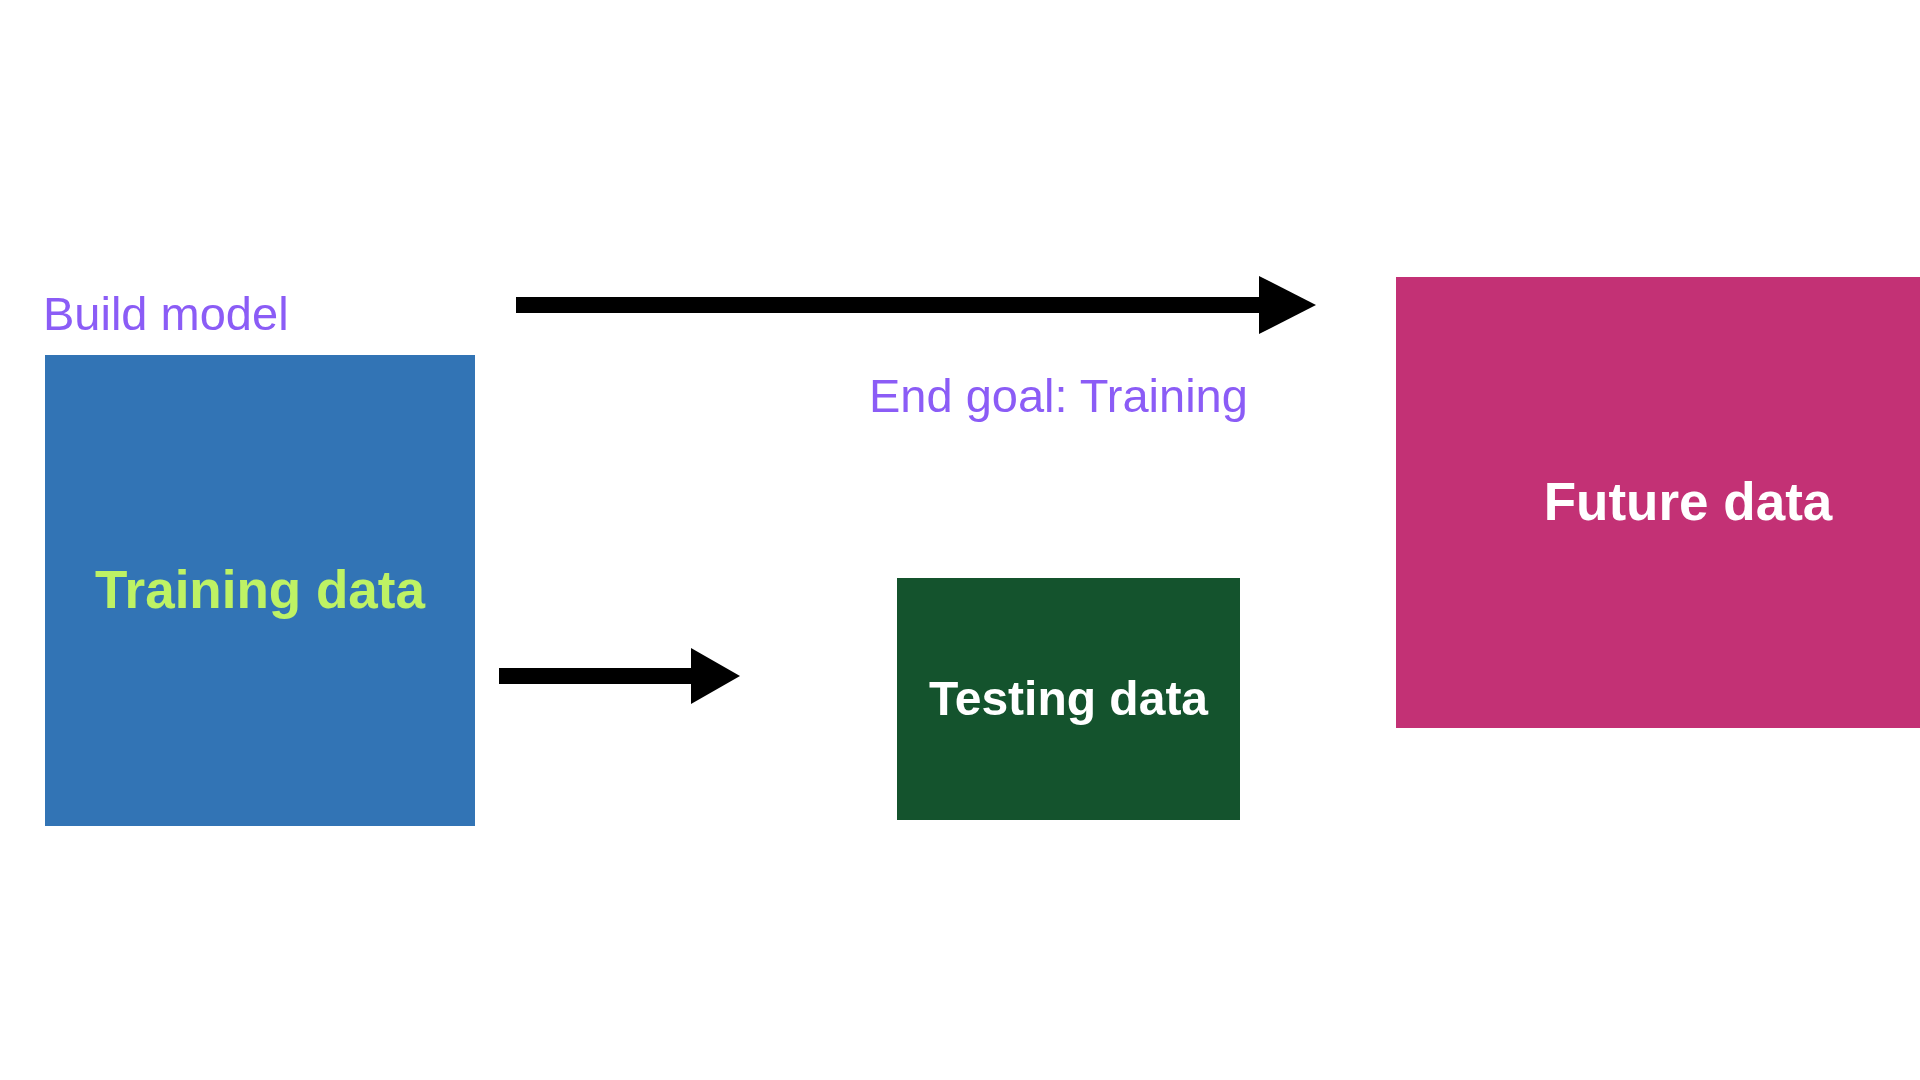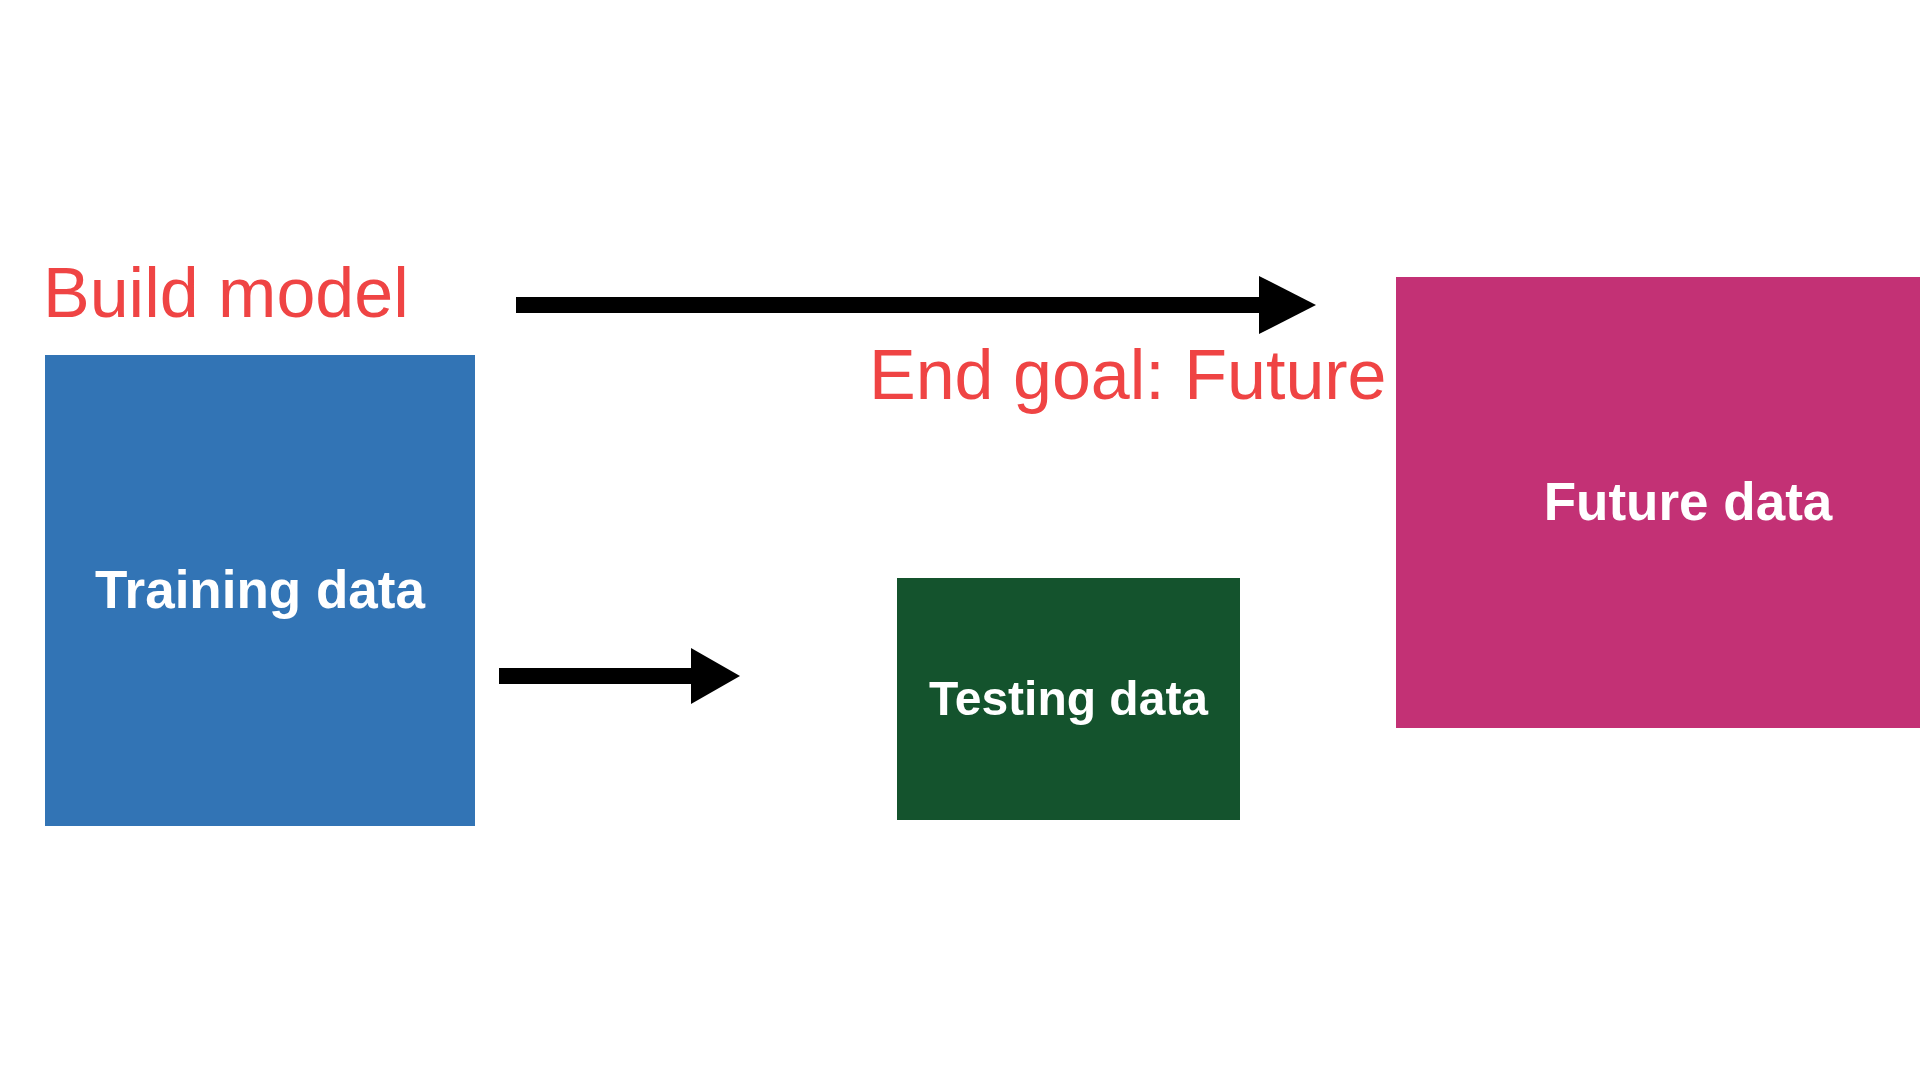--- a/index.html
+++ b/index.html
@@ -10,24 +10,25 @@
   .stage {
     position: relative;
     width: 1920px;
     height: 1080px;
     background: #ffffff;
     overflow: hidden;
     font-family: "Liberation Sans", sans-serif;
   }
   .annotation {
     position: absolute;
-    font-size: 70px;
+    font-size: 47px;
     line-height: 1;
-    color: #ef4444;
+    color: #8b5cf6;
     white-space: nowrap;
+    margin-top: 32px;
   }
   .annotation.build  { left: 43px;  top: 258px; }
   .annotation.goal   { left: 869px; top: 340px; }
   .annotation.eval   { left: 625px; top: 544px; }
   .arrow { position: absolute; display: block; }
   .arrow.long  { left: 516px; top: 276px; }
   .arrow.short { left: 499px; top: 648px; }
   .box {
     position: absolute;
     display: flex;
@@ -52,30 +53,30 @@
 
 <div class="stage">
 
   <div class="annotation build">Build model</div>
 
   <svg class="arrow long" width="800" height="58" viewBox="0 0 800 58">
     <rect x="0" y="21" width="743" height="16" fill="#000000"></rect>
     <polygon points="743,0 800,29 743,58" fill="#000000"></polygon>
   </svg>
 
-  <div class="annotation goal">End goal: Future</div>
+  <div class="annotation goal">End goal: Training</div>
 
 
   <svg class="arrow short" width="241" height="56" viewBox="0 0 241 56">
     <rect x="0" y="20" width="192" height="16" fill="#000000"></rect>
     <polygon points="192,0 241,28 192,56" fill="#000000"></polygon>
   </svg>
 
   <div class="box training" style="background-color: rgb(50, 116, 181);">
-    <span class="box-label" style="color: #ffffff;">Training data</span>
+    <span class="box-label" style="color: #bef264;">Training data</span>
   </div>
 
   <div class="box testing" style="background-color: #14532d;">
     <span class="box-label" style="color: rgb(255, 255, 255);">Testing data</span>
   </div>
 
   <div class="box future" style="background-color: rgb(195, 49, 117);">
     <span class="box-label" style="color: rgb(255, 255, 255);">Future data</span>
   </div>
 

